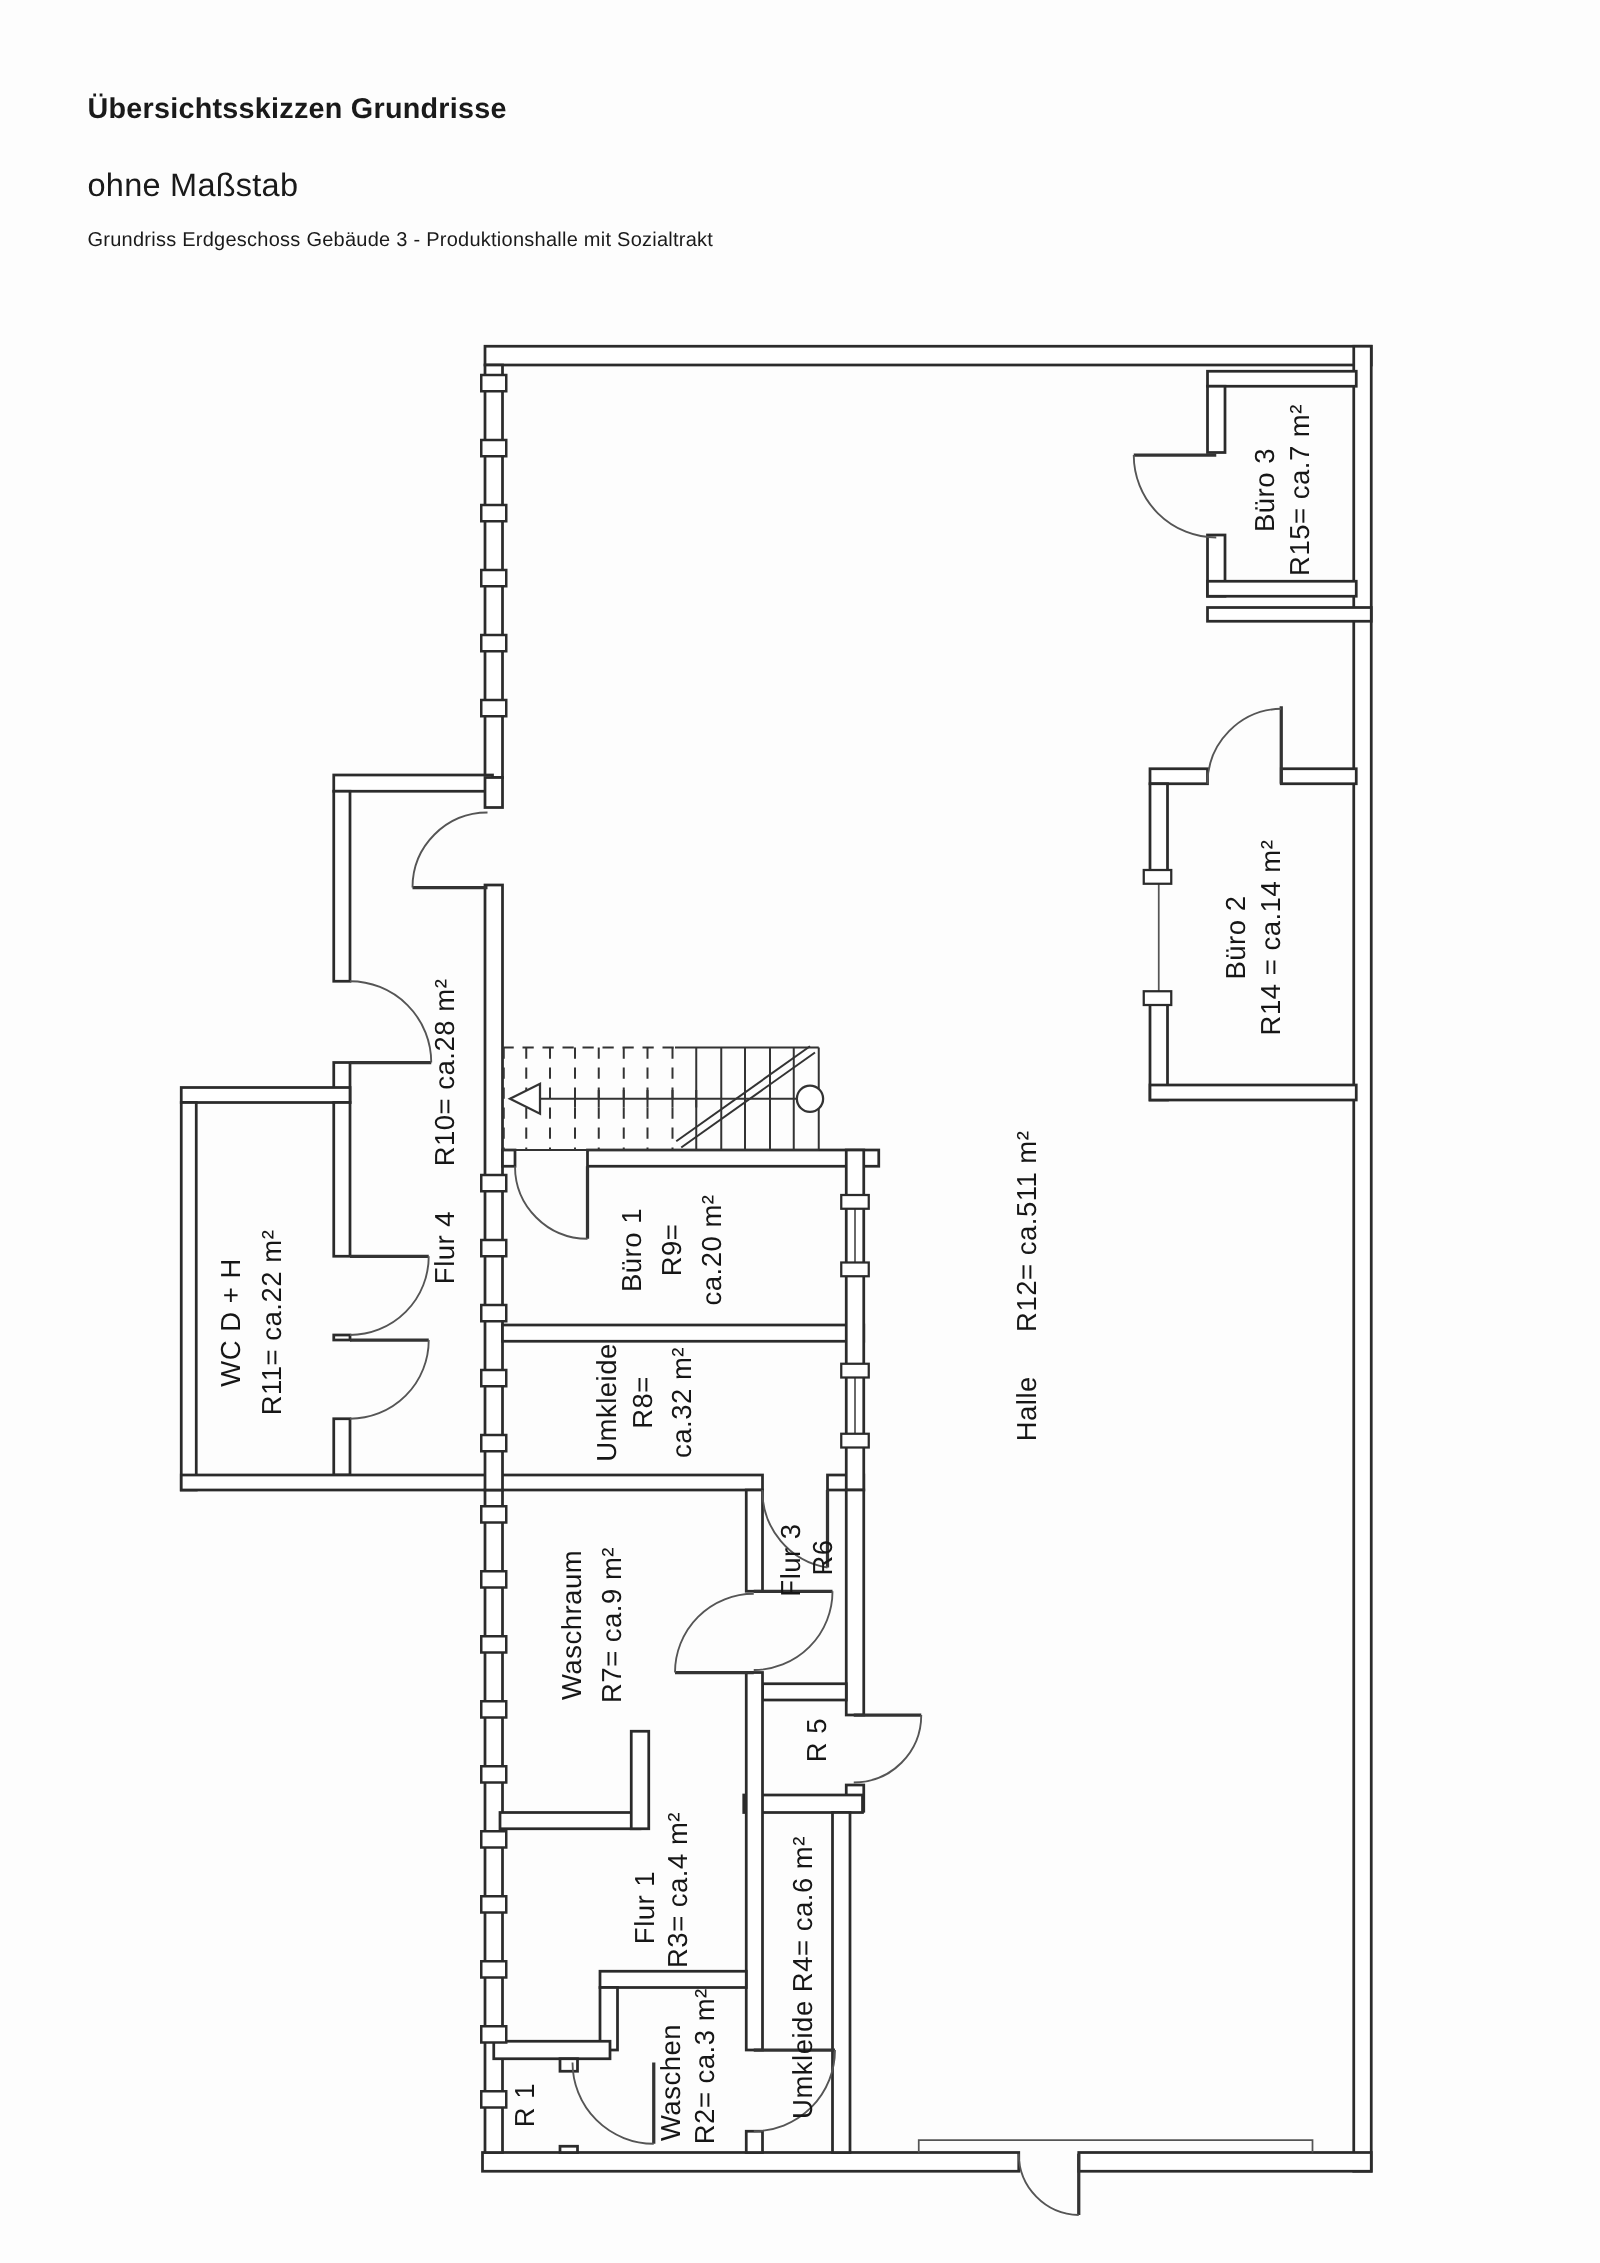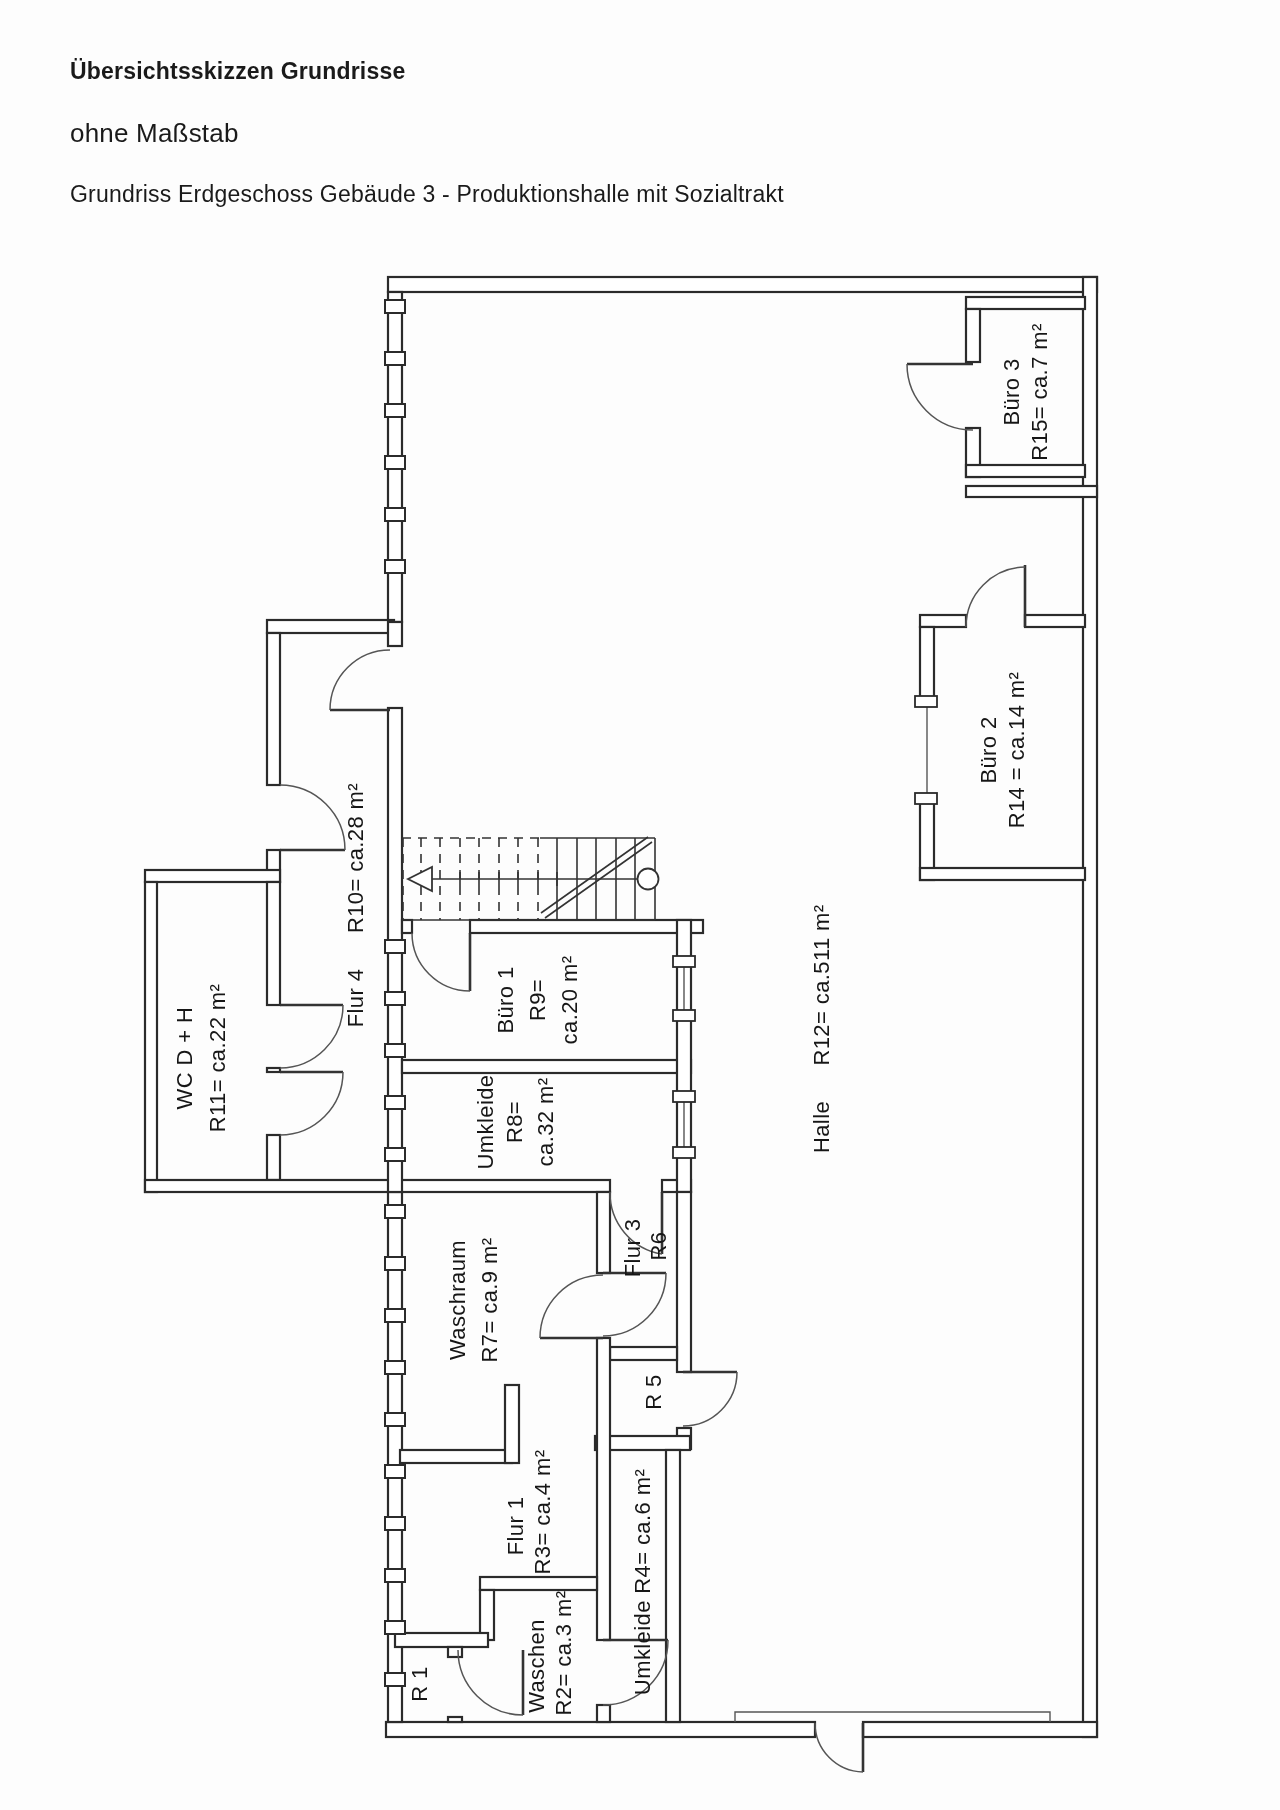--- a/index.html
+++ b/index.html
@@ -1,22 +1,22 @@
 <!DOCTYPE html>
 <html><head>
 <meta charset="utf-8">
 <style>
   html,body{margin:0;padding:0;}
   body{width:1280px;height:1810px;background:#fbfbfb;position:relative;
        font-family:"Liberation Sans", sans-serif;color:#1a1a1a;overflow:hidden;}
   .page{position:absolute;inset:0;background:#fdfdfd;}
-  .hdr{position:absolute;left:70px;white-space:nowrap;letter-spacing:.2px;}
+  .hdr{position:absolute;left:70px;white-space:nowrap;letter-spacing:.2px;margin-top:15px;}
   .hdr.title{top:58px;font-size:23px;font-weight:bold;}
   .hdr.sub{top:118px;font-size:26px;}
-  .hdr.dtitle{top:181px;font-size:23px;}
+  .hdr.dtitle{top:169px;font-size:16px;}
   svg{position:absolute;left:0;top:0;}
   .wall{fill:#ffffff;stroke:#2b2b2b;stroke-width:2.2;}
   .thinline{stroke:#555;stroke-width:1.4;fill:none;}
   .leaf{stroke:#333;stroke-width:2.6;fill:none;}
   .arc{stroke:#555;stroke-width:1.5;fill:none;}
   .stair{stroke:#333;stroke-width:1.6;fill:none;}
   .stair-dash{stroke:#333;stroke-width:1.6;fill:none;stroke-dasharray:9 7;}
   .lbl{fill:#161616;font-size:22px;letter-spacing:.4px;}
 </style>
 </head>

